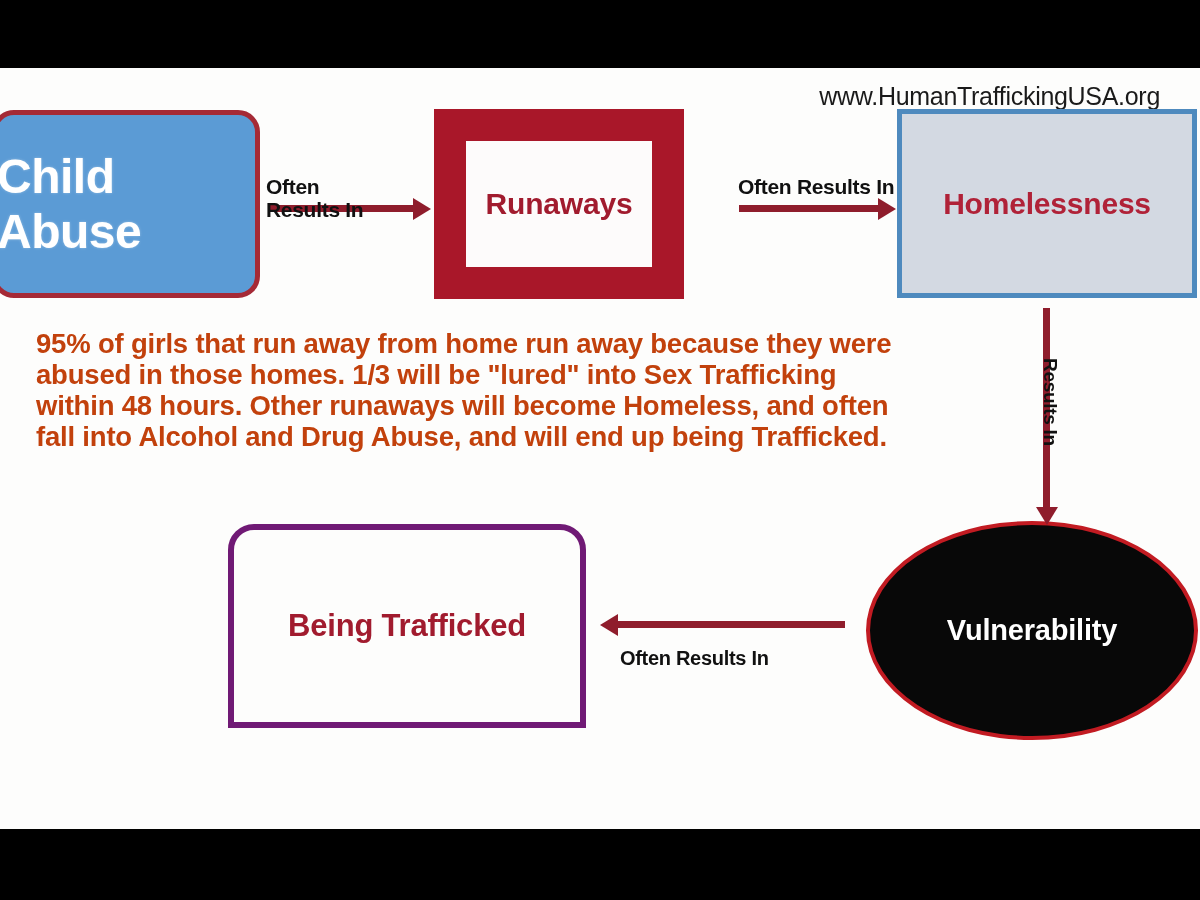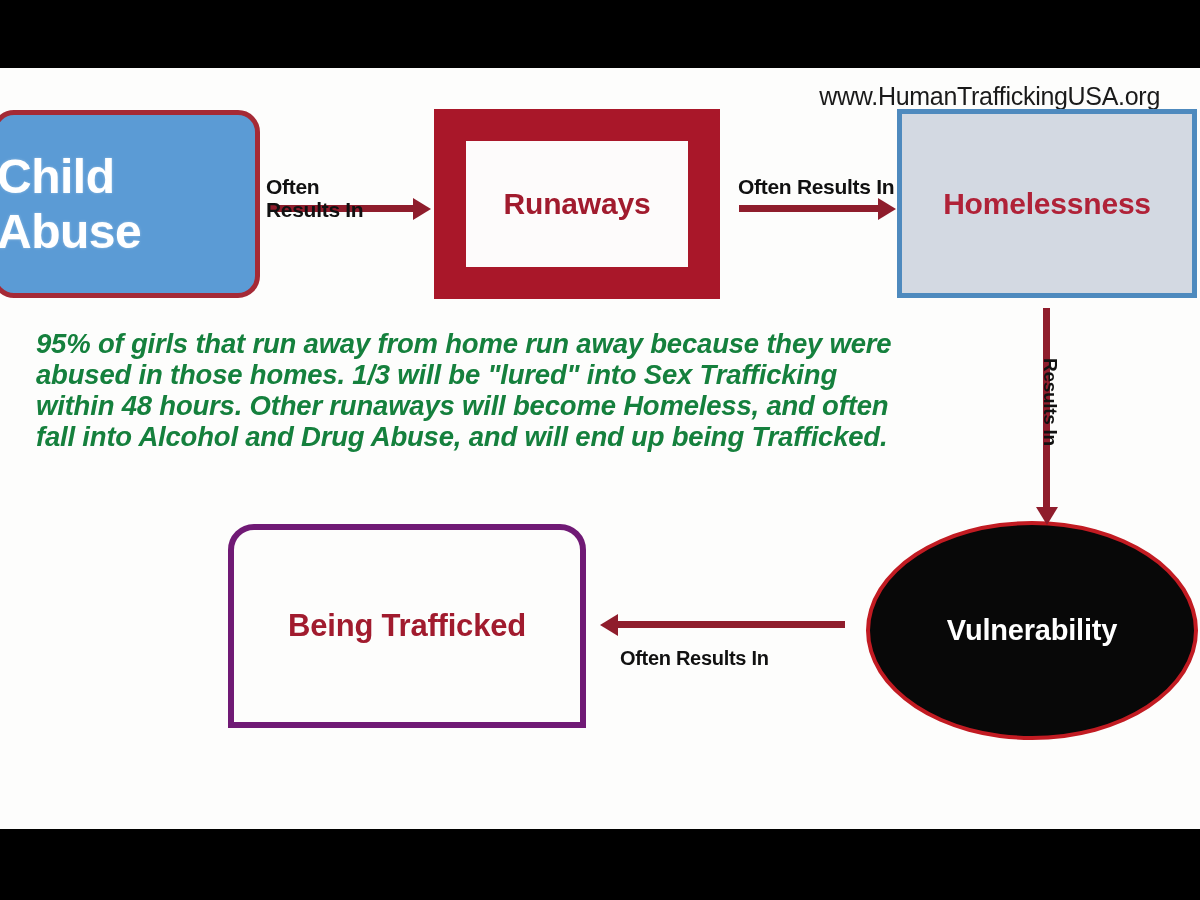--- a/index.html
+++ b/index.html
@@ -43,21 +43,21 @@
     border:5px solid #A52A36;
     border-radius:22px;
   }
   #node-child-abuse .node-label{
     color:#ffffff; font-size:48px; font-weight:bold;
     text-shadow:0 0 3px rgba(255,255,255,.35);
     letter-spacing:-0.5px;
   }
 
   #node-runaways{
-    left:434px; top:41px; width:286px; height:190px;
+    left:434px; top:41px; width:250px; height:190px;
     background:#A91729;
     padding:32px;
   }
   #node-runaways .inner{
     width:100%; height:100%;
     background:#fdfbfb;
     display:flex; align-items:center; justify-content:center;
   }
   #node-runaways .node-label{
     color:#A11B2E; font-size:30px; font-weight:bold; letter-spacing:-0.2px;
@@ -145,22 +145,22 @@
     font-size:19px;
   }
   #label-home-vul-wrap{
     position:absolute; left:1060px; top:290px; width:0; height:0;
   }
 
   
   #stat-paragraph{
     position:absolute; left:36px; top:260px; width:880px;
     font-size:27.5px; line-height:1.13;
-    font-weight:bold; font-style:italic;
-    color:#15803d;
+    font-weight:bold; 
+    color:#c2410c;
     letter-spacing:-0.2px;
   }
 </style>
 </head>
 <body>
 
 <div id="stage">
 
   <div class="letterbox" id="bar-top"></div>
   <div class="letterbox" id="bar-bottom"></div>

